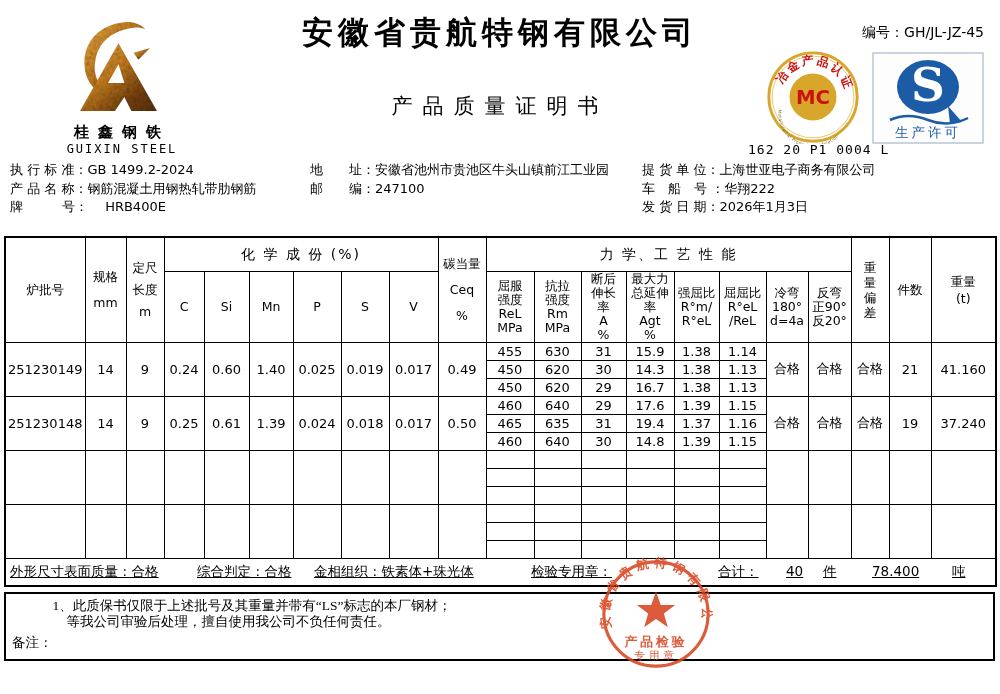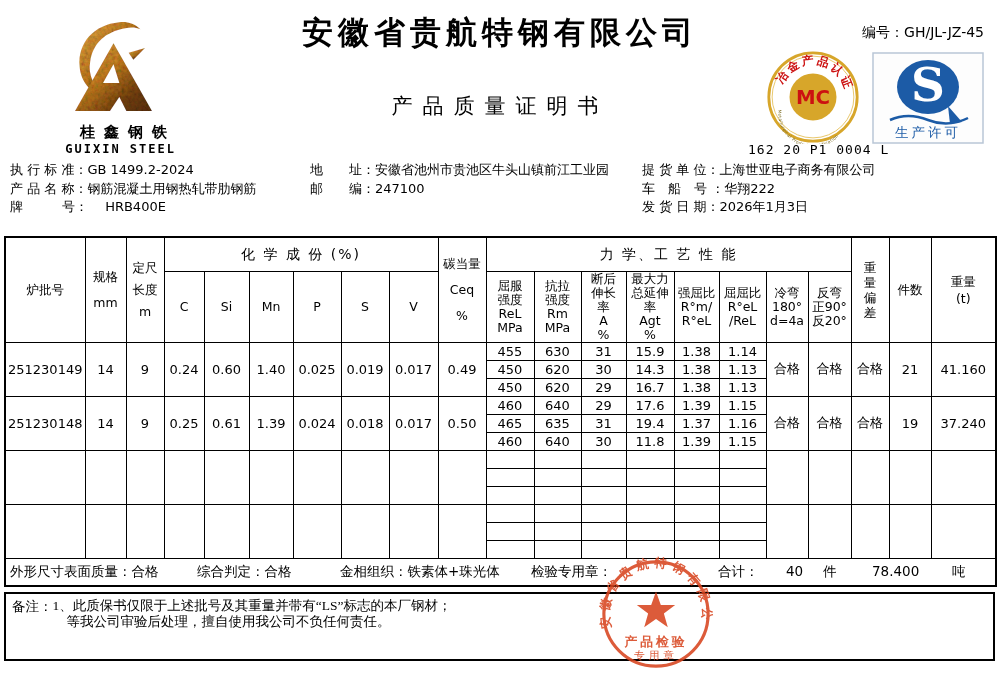--- a/index.html
+++ b/index.html
@@ -3,23 +3,23 @@
 <meta charset="utf-8">
 <style>
   * { margin:0; padding:0; box-sizing:border-box; }
   html,body { background:#888; }
   .page {
     position:relative; width:1000px; height:694px; background:#fff;
     font-family:"DejaVu Sans","Liberation Sans",sans-serif; color:#000; overflow:hidden;
     margin:0 auto;
   }
   
-  .logo { position:absolute; left:36px; top:20px; width:140px; text-align:right; }
+  .logo { position:absolute; left:52px; top:20px; width:140px; text-align:center; }
   .logo-cn { font-size:15px; font-weight:bold; letter-spacing:9px; margin-top:1px; white-space:nowrap; }
-  .logo-en { font-size:12px; font-weight:bold; letter-spacing:2px; font-family:"DejaVu Sans Mono",monospace; }
+  .logo-en { font-size:12px; font-weight:normal; letter-spacing:2px; font-family:"DejaVu Sans Mono",monospace; }
   .title-company { position:absolute; left:0; right:0; top:12px; text-align:center;
     font-size:31px; letter-spacing:5px; font-weight:bold; font-family:"DejaVu Serif","Liberation Serif",serif; }
   .title-doc { position:absolute; left:0; right:0; top:92px; text-align:center;
     font-size:21px; letter-spacing:10px; font-family:"DejaVu Serif","Liberation Serif",serif; }
   .serial { position:absolute; right:16px; top:24px; font-size:14px; white-space:nowrap; }
   .mc-badge { position:absolute; left:766px; top:50px; }
   .mc-code { position:absolute; left:748px; top:142px; width:128px; text-align:center;
     font-size:13px; letter-spacing:1px; font-family:"DejaVu Sans Mono",monospace; white-space:nowrap; }
   .qs-badge { position:absolute; left:872px; top:52px; }
   
@@ -40,25 +40,25 @@
   td.group { font-size:14px; letter-spacing:2px; }
   td.lh26 { line-height:26px; }
   td.lh22 { line-height:22px; }
   td.lh17 { line-height:17px; }
   td.vert { line-height:15px; }
   tr.data-tr { height:18px; }
   tr.data-tr td { font-size:13px; }
   tfoot tr { height:28px; }
   td.summary-cell { position:relative; }
   .sumwrap { position:relative; height:26px; }
-  .sumwrap span { position:absolute; top:4px; font-size:13.5px; white-space:nowrap; }
+  .sumwrap span { position:absolute; top:4px; font-size:13.5px; white-space:nowrap;text-decoration:underline; }
   
   .notes { position:absolute; left:4px; top:592px; width:991px; height:69px;
     border:2px solid #000; padding:4px 6px; font-size:13.5px; line-height:16.2px; display:flex; }
-  .notes-label { white-space:nowrap; }
+  .notes-label { white-space:nowrap;margin-top:36px; }
   .notes-lines div { white-space:nowrap;font-family:Liberation Serif, serif; }
   .notes-lines .cont { padding-left:14px; }
   
   .stamp { position:absolute; left:597px; top:555px; z-index:5; opacity:.88; pointer-events:none; }
   
   .footer span { position:absolute; top:667px; font-size:13.5px; white-space:nowrap; }
   .f-inspector { left:55px; }
   .f-preparer { left:502px; }
   .f-date { right:14px; }
 </style>
@@ -297,21 +297,21 @@
           <td>635</td>
           <td>31</td>
           <td>19.4</td>
           <td>1.37</td>
           <td>1.16</td>
         </tr>
         <tr class="data-tr">
           <td>460</td>
           <td>640</td>
           <td>30</td>
-          <td>11.8</td>
+          <td>14.8</td>
           <td>1.39</td>
           <td>1.15</td>
         </tr>
         <tr class="data-tr">
           <td rowspan="3"></td>
           <td rowspan="3"></td>
           <td rowspan="3"></td>
           <td rowspan="3"></td>
           <td rowspan="3"></td>
           <td rowspan="3"></td>
@@ -386,21 +386,21 @@
           <td></td>
           <td></td>
         </tr>
       </tbody>
     <tfoot>
       <tr>
         <td colspan="21" class="summary-cell">
           <div class="sumwrap">
             <span style="left:4px">外形尺寸表面质量：合格</span>
             <span style="left:191px">综合判定：合格</span>
-            <span style="left:334px">金相组织：铁素体+珠光体</span>
+            <span style="left:308px">金相组织：铁素体+珠光体</span>
             <span style="left:525px">检验专用章：</span>
             <span style="left:712px">合计：</span>
             <span style="left:780px">40</span>
             <span style="left:817px">件</span>
             <span style="left:866px">78.400</span>
             <span style="left:946px">吨</span>
           </div>
         </td>
       </tr>
     </tfoot>

